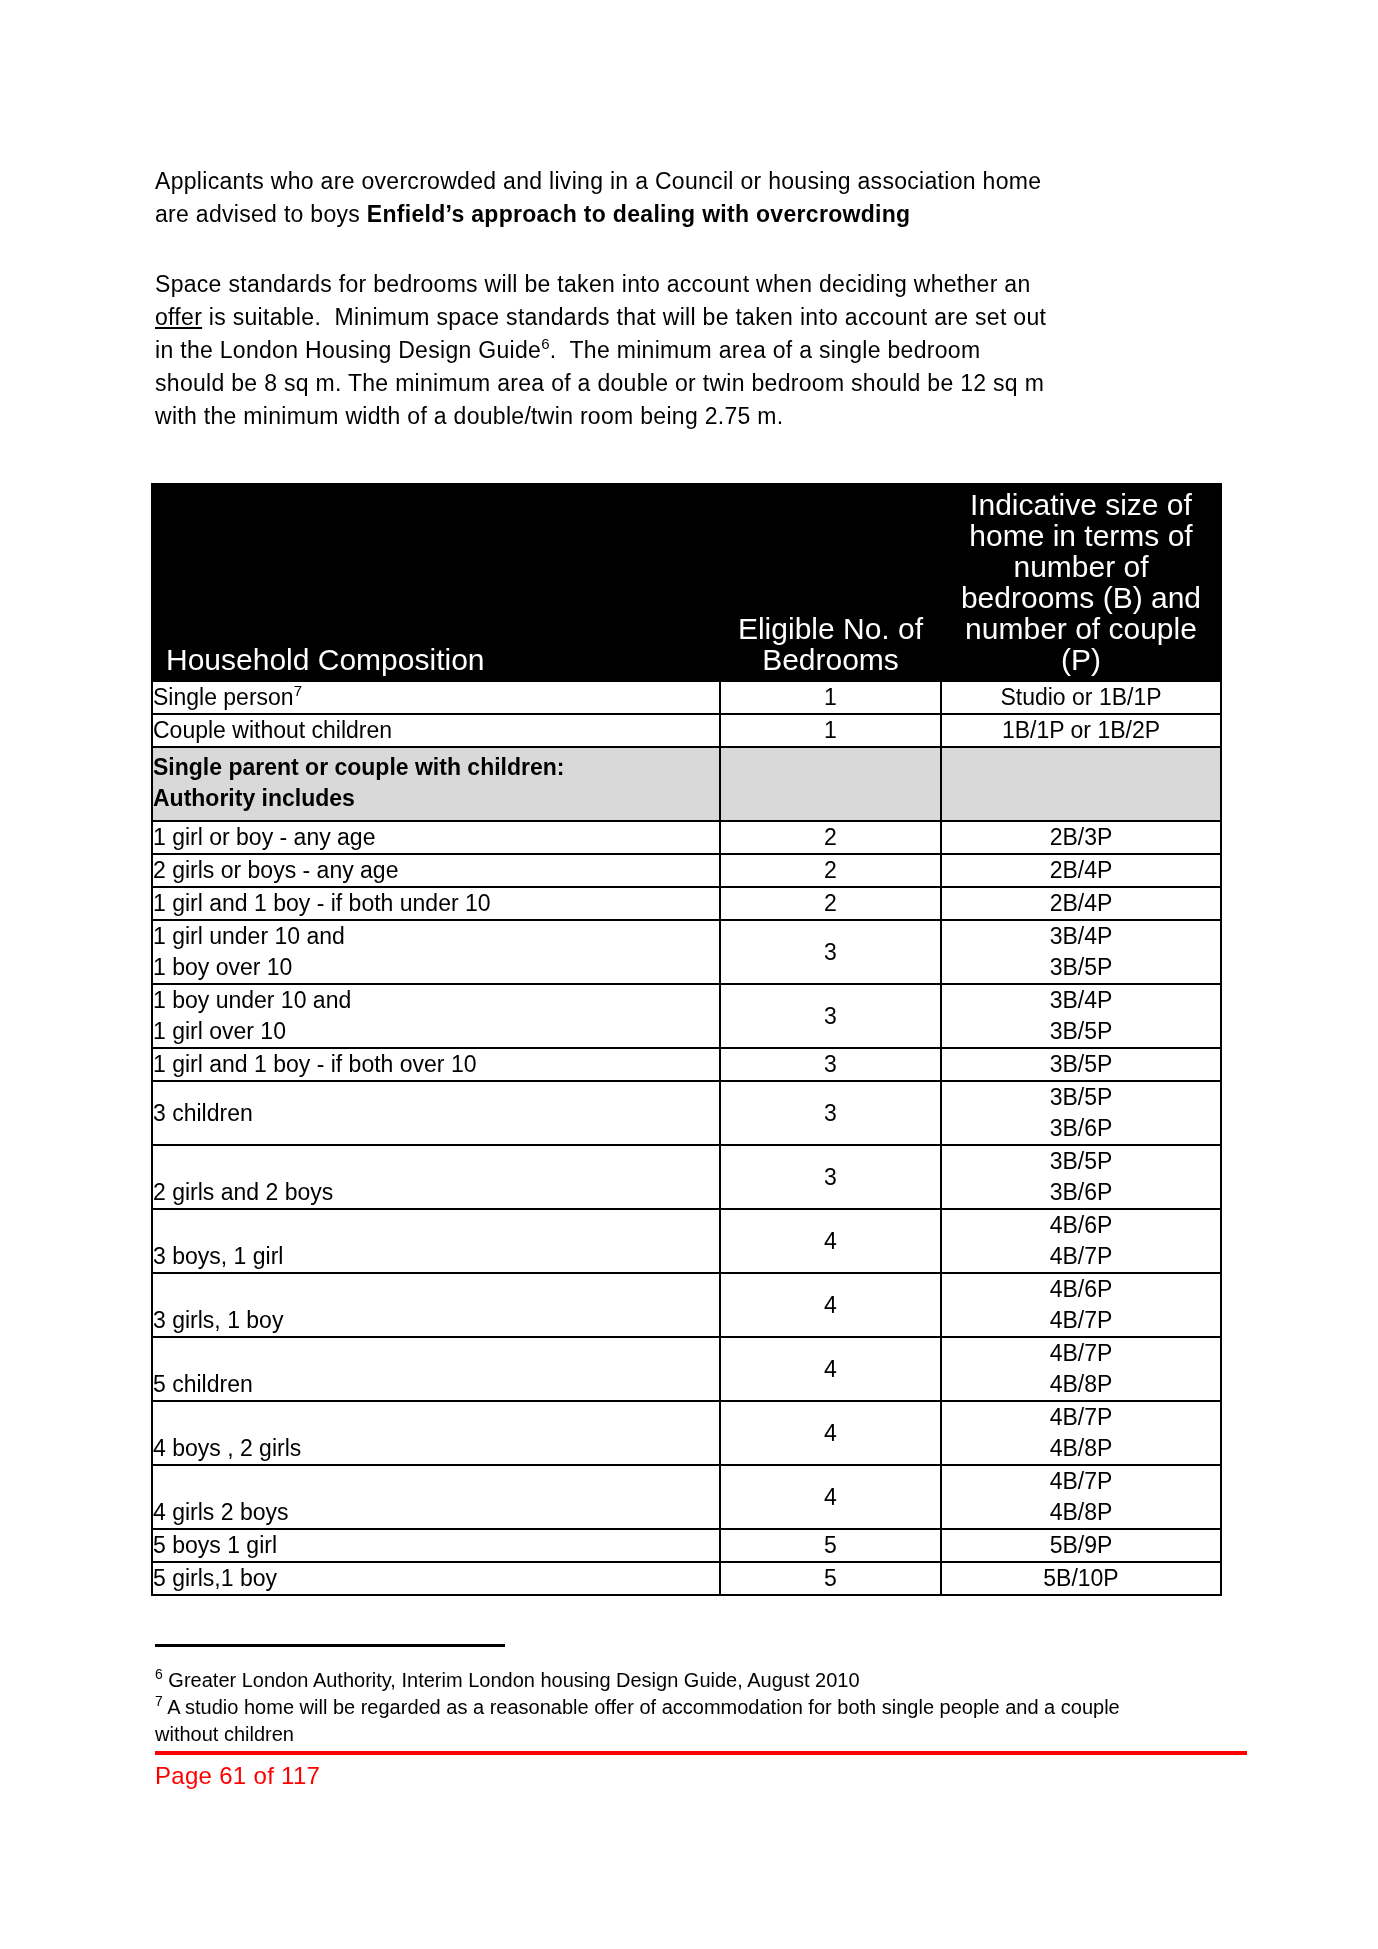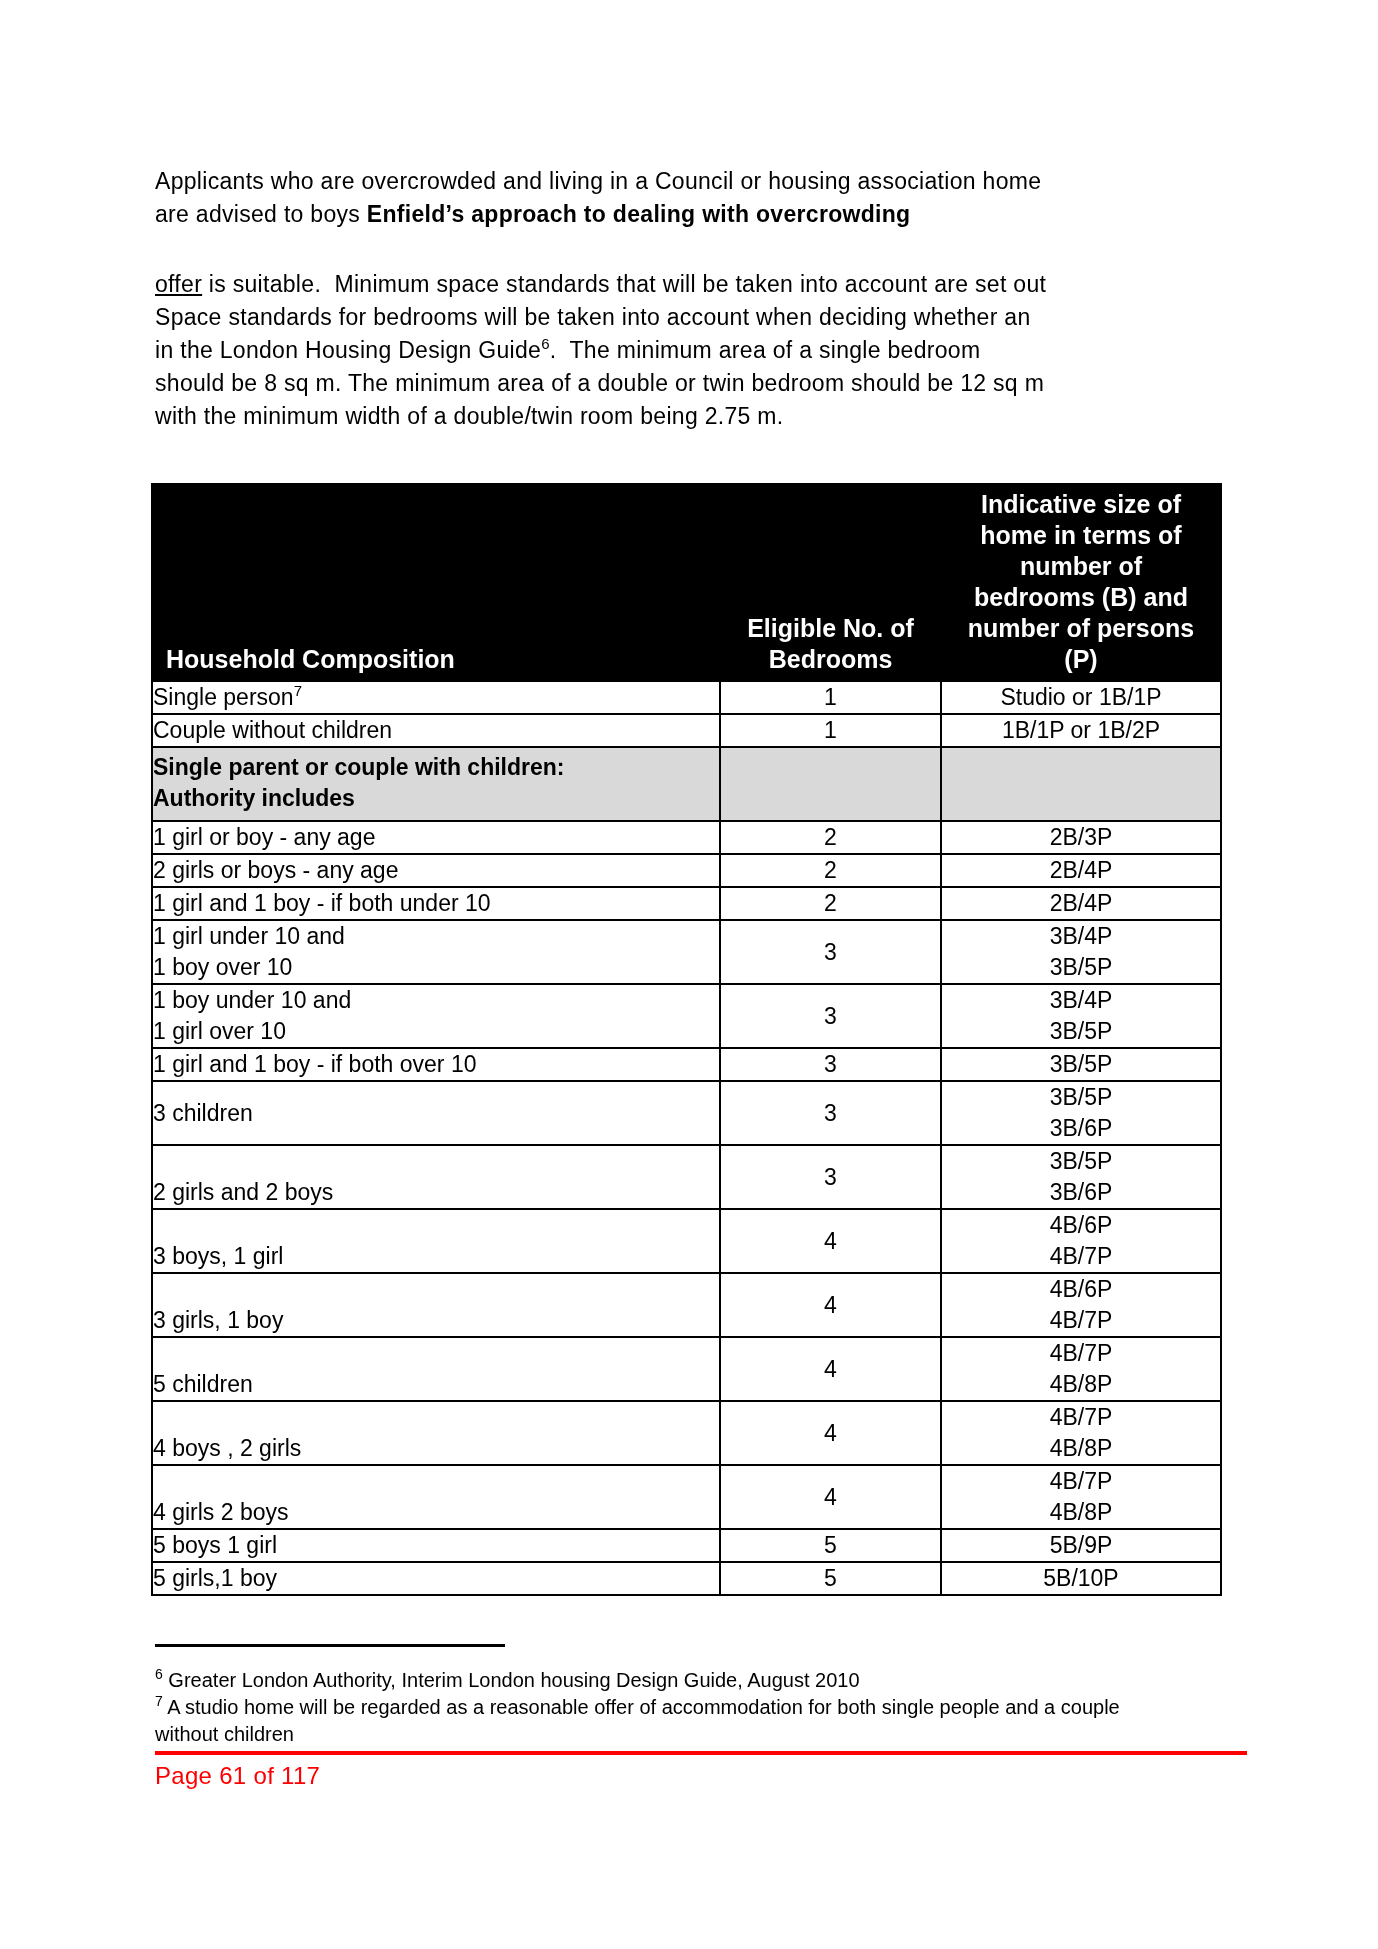--- a/index.html
+++ b/index.html
@@ -30,22 +30,22 @@
   table.alloc {
     border-collapse: collapse;
     table-layout: fixed;
     width: 1069px;
     margin: 50px 0 0 -4px;
   }
   table.alloc th, table.alloc td { border: 2px solid #000; }
   table.alloc thead th {
     background: var(--header-bg, #000);
     color: var(--header-fg, #fff);
-    font-weight: bold;
-    font-size: 25px; line-height: 31px;
+    font-weight: normal;
+    font-size: 30px; line-height: 31px;
     vertical-align: bottom;
     padding: 4px 2px 5px 2px;
   }
   th.col1 { text-align: left; padding-left: 13px !important; }
   th.col2, th.col3 { text-align: center; }
   table.alloc td {
     font-size: 23px; line-height: 31px;
     vertical-align: middle;
     padding: 0;
     margin-left: 24px;
@@ -86,22 +86,22 @@
 
 <div class="page">
   <div class="content">
 
     <div class="paragraph" id="para-0">
         <div class="line"><span>Applicants who are overcrowded and living in a Council or housing association home</span></div>
         <div class="line"><span>are advised to boys </span><span class="b">Enfield’s approach to dealing with overcrowding</span></div>
       </div>
 
     <div class="paragraph" id="para-1">
+        <div class="line"><span>Space standards for bedrooms will be taken into account when deciding whether an</span></div>
         <div class="line"><span class="u">offer</span><span> is suitable.  Minimum space standards that will be taken into account are set out</span></div>
-        <div class="line"><span>Space standards for bedrooms will be taken into account when deciding whether an</span></div>
         <div class="line"><span>in the London Housing Design Guide</span><sup>6</sup><span>.  The minimum area of a single bedroom</span></div>
         <div class="line"><span>should be 8 sq m. The minimum area of a double or twin bedroom should be 12 sq m</span></div>
         <div class="line"><span>with the minimum width of a double/twin room being 2.75 m.</span></div>
       </div>
 
     <table class="alloc">
       <colgroup>
         <col style="width:568px">
         <col style="width:221px">
         <col style="width:280px">
@@ -113,21 +113,21 @@
             </th>
             <th class="col2">
               <div>Eligible No. of</div>
               <div>Bedrooms</div>
             </th>
             <th class="col3">
               <div>Indicative size of</div>
               <div>home in terms of</div>
               <div>number of</div>
               <div>bedrooms (B) and</div>
-              <div>number of persons</div>
+              <div>number of couple</div>
               <div>(P)</div>
             </th>
           </tr>
       </thead>
       <tbody id="tbody">
           <tr class="single">
             <td class="c1">
               <div>Single person<sup>7</sup></div>
             </td>
             <td class="c2">1</td>

